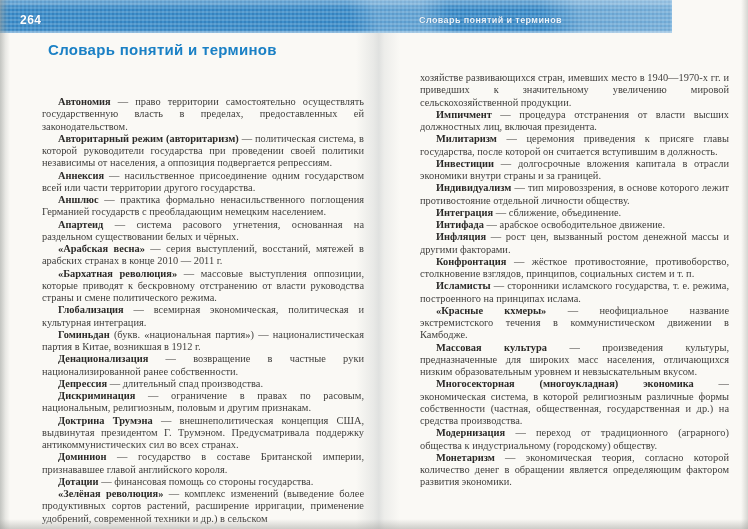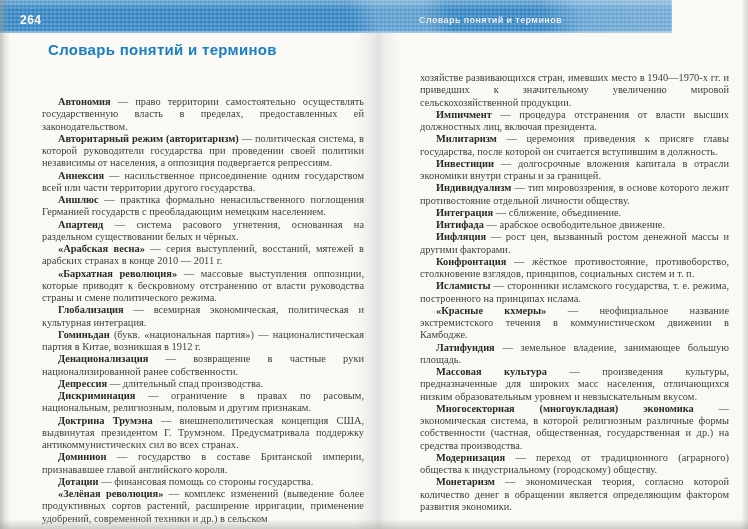--- a/index.html
+++ b/index.html
@@ -129,21 +129,20 @@
         <p class="entry"><b class="term">Интифада</b><span> — арабское освободительное движение.</span></p>
 
         <p class="entry"><b class="term">Инфляция</b><span> — рост цен, вызванный ростом денежной массы и другими факторами.</span></p>
 
         <p class="entry"><b class="term">Конфронтация</b><span> — жёсткое противостояние, противоборство, столкновение взглядов, принципов, социальных систем и т. п.</span></p>
 
         <p class="entry"><b class="term">Исламисты</b><span> — сторонники исламского государства, т. е. режима, построенного на принципах ислама.</span></p>
 
         <p class="entry"><b class="term">«Красные кхмеры»</b><span> — неофициальное название экстремистского течения в коммунистическом движении в Камбодже.</span></p>
 
-        <p class="entry"><b class="term">Латифундия</b><span> — земельное владение, занимающее большую площадь.</span></p>
 
         <p class="entry"><b class="term">Массовая культура</b><span> — произведения культуры, предназначенные для широких масс населения, отличающихся низким образовательным уровнем и невзыскательным вкусом.</span></p>
 
 
         <p class="entry"><b class="term">Многосекторная (многоукладная) экономика</b><span> — экономическая система, в которой религиозным различные формы собственности (частная, общественная, государственная и др.) на средства производства.</span></p>
 
         <p class="entry"><b class="term">Модернизация</b><span> — переход от традиционного (аграрного) общества к индустриальному (городскому) обществу.</span></p>
 
         <p class="entry"><b class="term">Монетаризм</b><span> — экономическая теория, согласно которой количество денег в обращении является определяющим фактором развития экономики.</span></p>
       </div>

